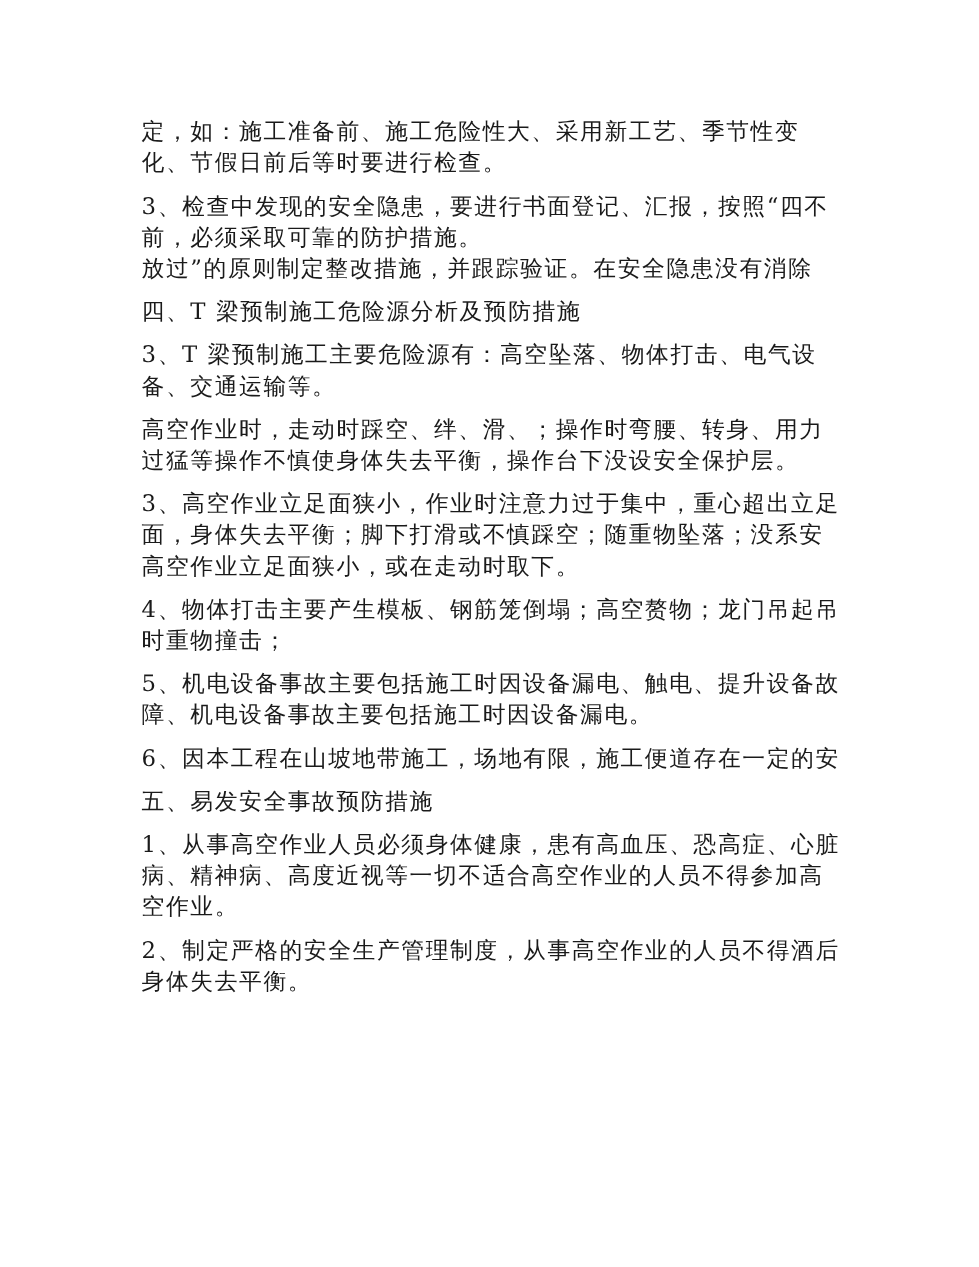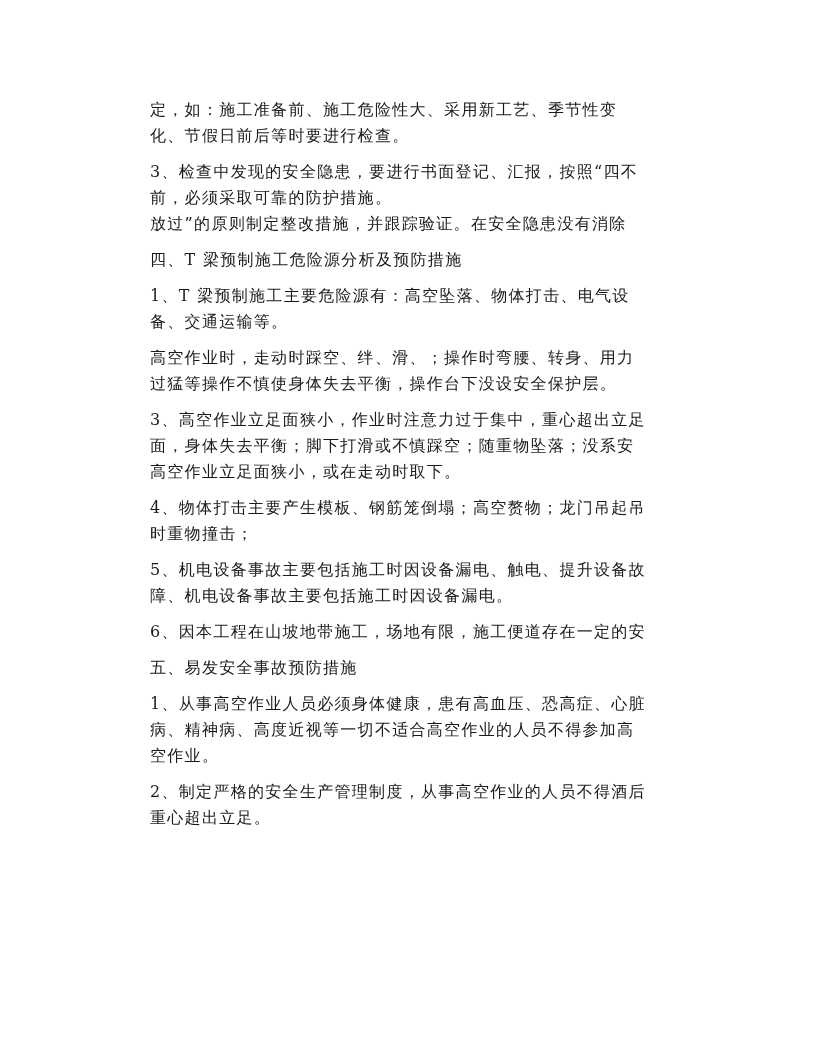--- a/index.html
+++ b/index.html
@@ -1,20 +1,20 @@
 <!DOCTYPE html>
 <html><head>
 <meta charset="utf-8">
 <style>
   html, body { margin: 0; padding: 0; background: #ffffff; }
   body { width: 816px; height: 1056px; position: relative; overflow: hidden; }
   .page {
     position: absolute; left: 118px; top: 97px; width: 600px;
     font-family: "DejaVu Serif", "Liberation Serif", serif;
-    color: #1a1a1a; font-size: 16px; letter-spacing: 1.3px; margin-left: 32px;
+    color: #1a1a1a; font-size: 19px; letter-spacing: 1.3px;
   }
   .para { margin: 0 0 10px 0; }
   .line { display: block; height: 26px; line-height: 26px; white-space: nowrap; }
 </style>
 </head>
 <body>
 
 <div class="page">
   <div class="para">
     <span class="line">定，如：施工准备前、施工危险性大、采用新工艺、季节性变</span>
@@ -22,21 +22,21 @@
   </div>
   <div class="para">
     <span class="line">3、检查中发现的安全隐患，要进行书面登记、汇报，按照“四不</span>
     <span class="line">前，必须采取可靠的防护措施。</span>
     <span class="line">放过”的原则制定整改措施，并跟踪验证。在安全隐患没有消除</span>
   </div>
   <div class="para">
     <span class="line">四、T 梁预制施工危险源分析及预防措施</span>
   </div>
   <div class="para">
-    <span class="line">1、T 梁预制施工主要危险源有：高空坠落、物体打击、电气设</span>
+    <span class="line">3、T 梁预制施工主要危险源有：高空坠落、物体打击、电气设</span>
     <span class="line">备、交通运输等。</span>
   </div>
   <div class="para">
     <span class="line">高空作业时，走动时踩空、绊、滑、；操作时弯腰、转身、用力</span>
     <span class="line">过猛等操作不慎使身体失去平衡，操作台下没设安全保护层。</span>
   </div>
   <div class="para">
     <span class="line">3、高空作业立足面狭小，作业时注意力过于集中，重心超出立足</span>
     <span class="line">面，身体失去平衡；脚下打滑或不慎踩空；随重物坠落；没系安</span>
     <span class="line">高空作业立足面狭小，或在走动时取下。</span>
@@ -55,15 +55,15 @@
   <div class="para">
     <span class="line">五、易发安全事故预防措施</span>
   </div>
   <div class="para">
     <span class="line">1、从事高空作业人员必须身体健康，患有高血压、恐高症、心脏</span>
     <span class="line">病、精神病、高度近视等一切不适合高空作业的人员不得参加高</span>
     <span class="line">空作业。</span>
   </div>
   <div class="para">
     <span class="line">2、制定严格的安全生产管理制度，从事高空作业的人员不得酒后</span>
-    <span class="line">重心超出立足。</span>
+    <span class="line">身体失去平衡。</span>
   </div>
 </div>
 
 </body></html>

